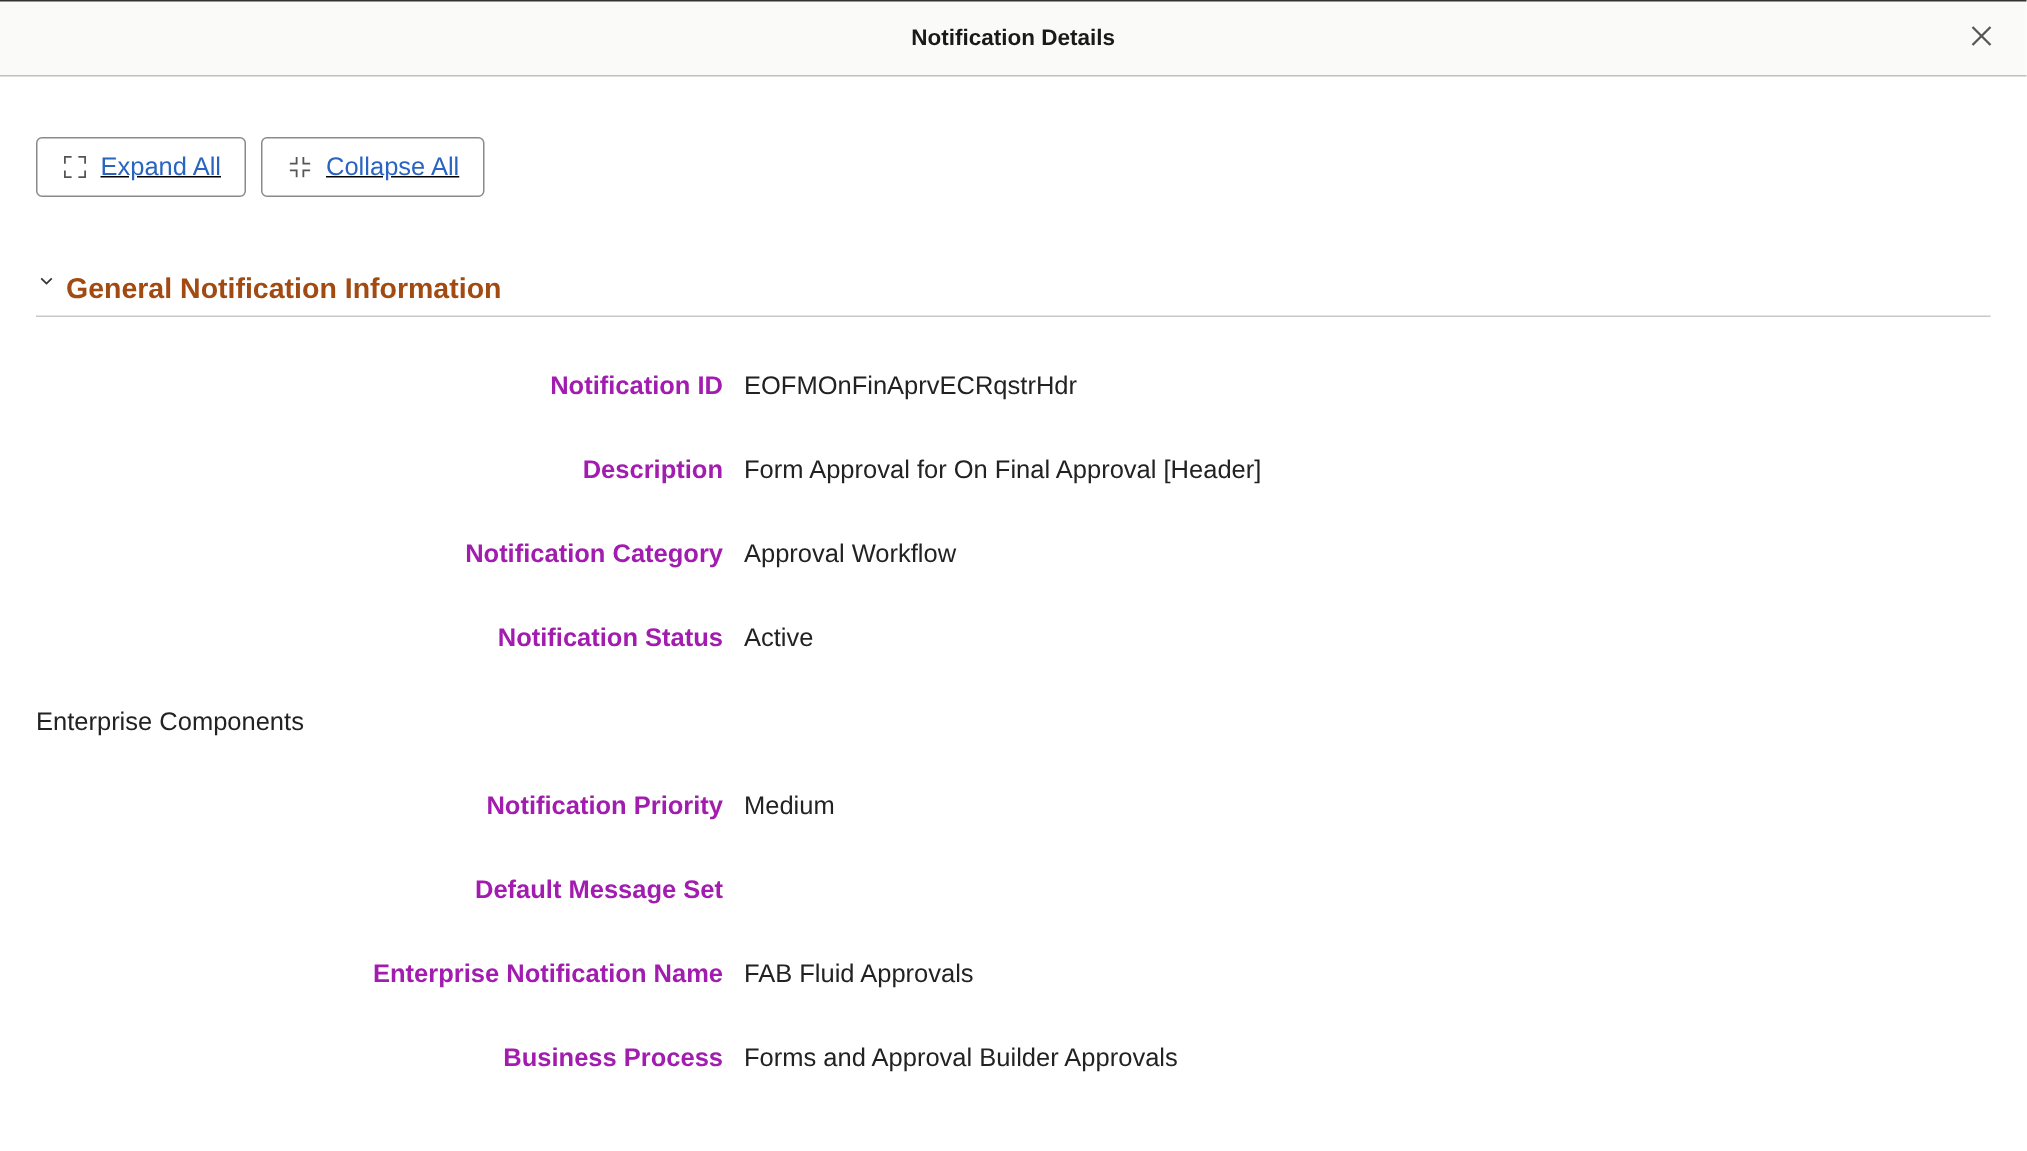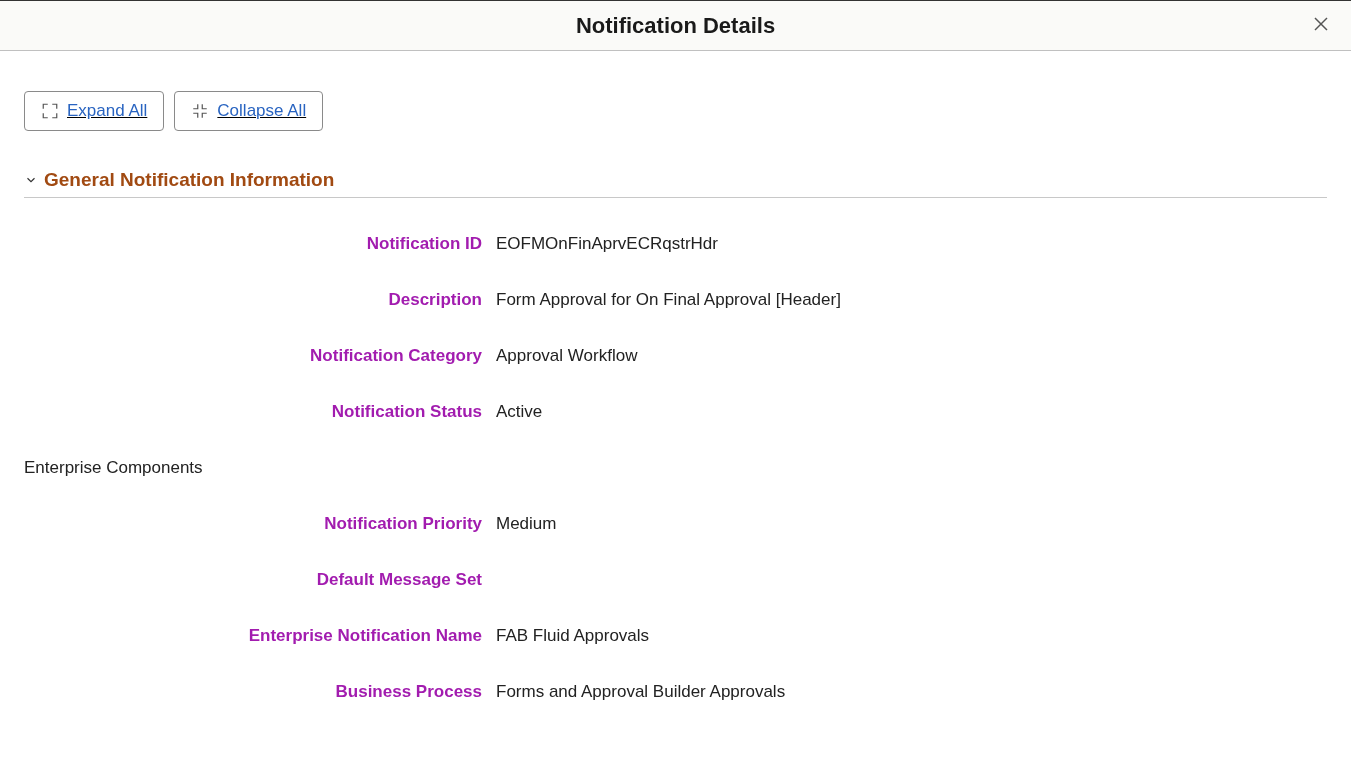--- a/index.html
+++ b/index.html
@@ -19,21 +19,21 @@
       height: 51px;
       border-top: 1px solid #333;
       border-bottom: 1px solid #c0c0c0;
       background: #fafaf8;
       display: flex;
       align-items: center;
       justify-content: center;
       position: relative;
     }
     .modal-title {
-      font-size: 22px;
+      font-size: 15px;
       font-weight: bold;
       color: #1a1a1a;
     }
     .close-btn {
       position: absolute;
       right: 18px;
       top: 50%;
       transform: translateY(-50%);
       width: 24px;
       height: 24px;
@@ -100,20 +100,21 @@
       width: 14px;
       height: 14px;
       stroke: #333;
       stroke-width: 2;
       fill: none;
     }
     .section-title {
       font-size: 19px;
       font-weight: bold;
       color: #a14a12;
+      margin-top: 13px;
     }
     .field-row {
       display: flex;
       align-items: baseline;
       margin-bottom: 36px;
     }
     .field-label {
       width: 472px;
       text-align: right;
       padding-right: 14px;

